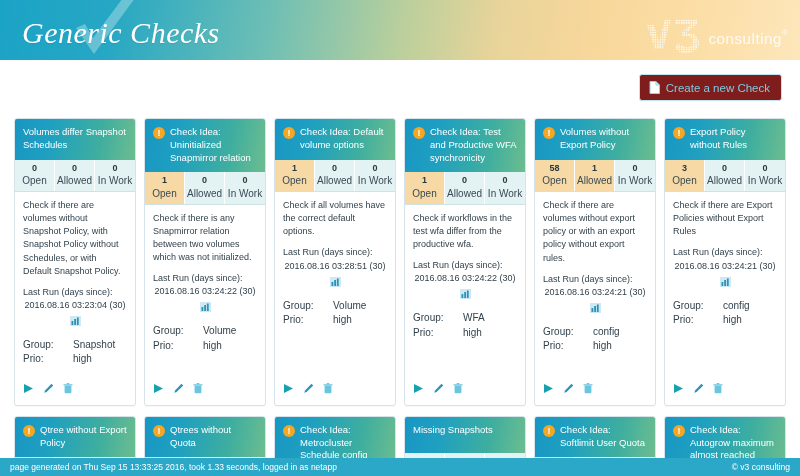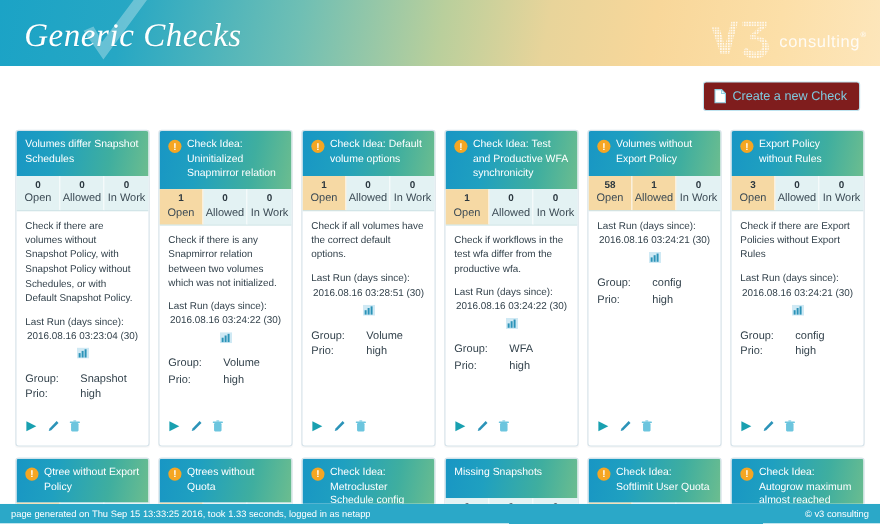--- a/index.html
+++ b/index.html
@@ -456,20 +456,21 @@
           <div class="stat hot">
             <div class="stat-num">1</div>
             <div class="stat-label">Allowed</div>
           </div>
           <div class="stat">
             <div class="stat-num">0</div>
             <div class="stat-label">In Work</div>
           </div>
         </div>
         <div class="card-body">
+          <p class="desc">Check if there are volumes without export policy or with an export policy without export rules.</p>
           <p class="lastrun-label">Last Run (days since):</p>
           <p class="lastrun-value">
             <span>2016.08.16 03:24:21 (30)</span>
             <span class="chart-icon"><svg width="11" height="10" viewBox="0 0 11 10">
                 <rect x="0" y="0" width="11" height="10" fill="#cfe9f4"></rect>
                 <rect x="1.5" y="5" width="1.8" height="4" fill="#2b93b8"></rect>
                 <rect x="4.2" y="3" width="1.8" height="6" fill="#2b93b8"></rect>
                 <rect x="6.9" y="1.5" width="1.8" height="7.5" fill="#2b93b8"></rect>
               </svg></span>
           </p>

